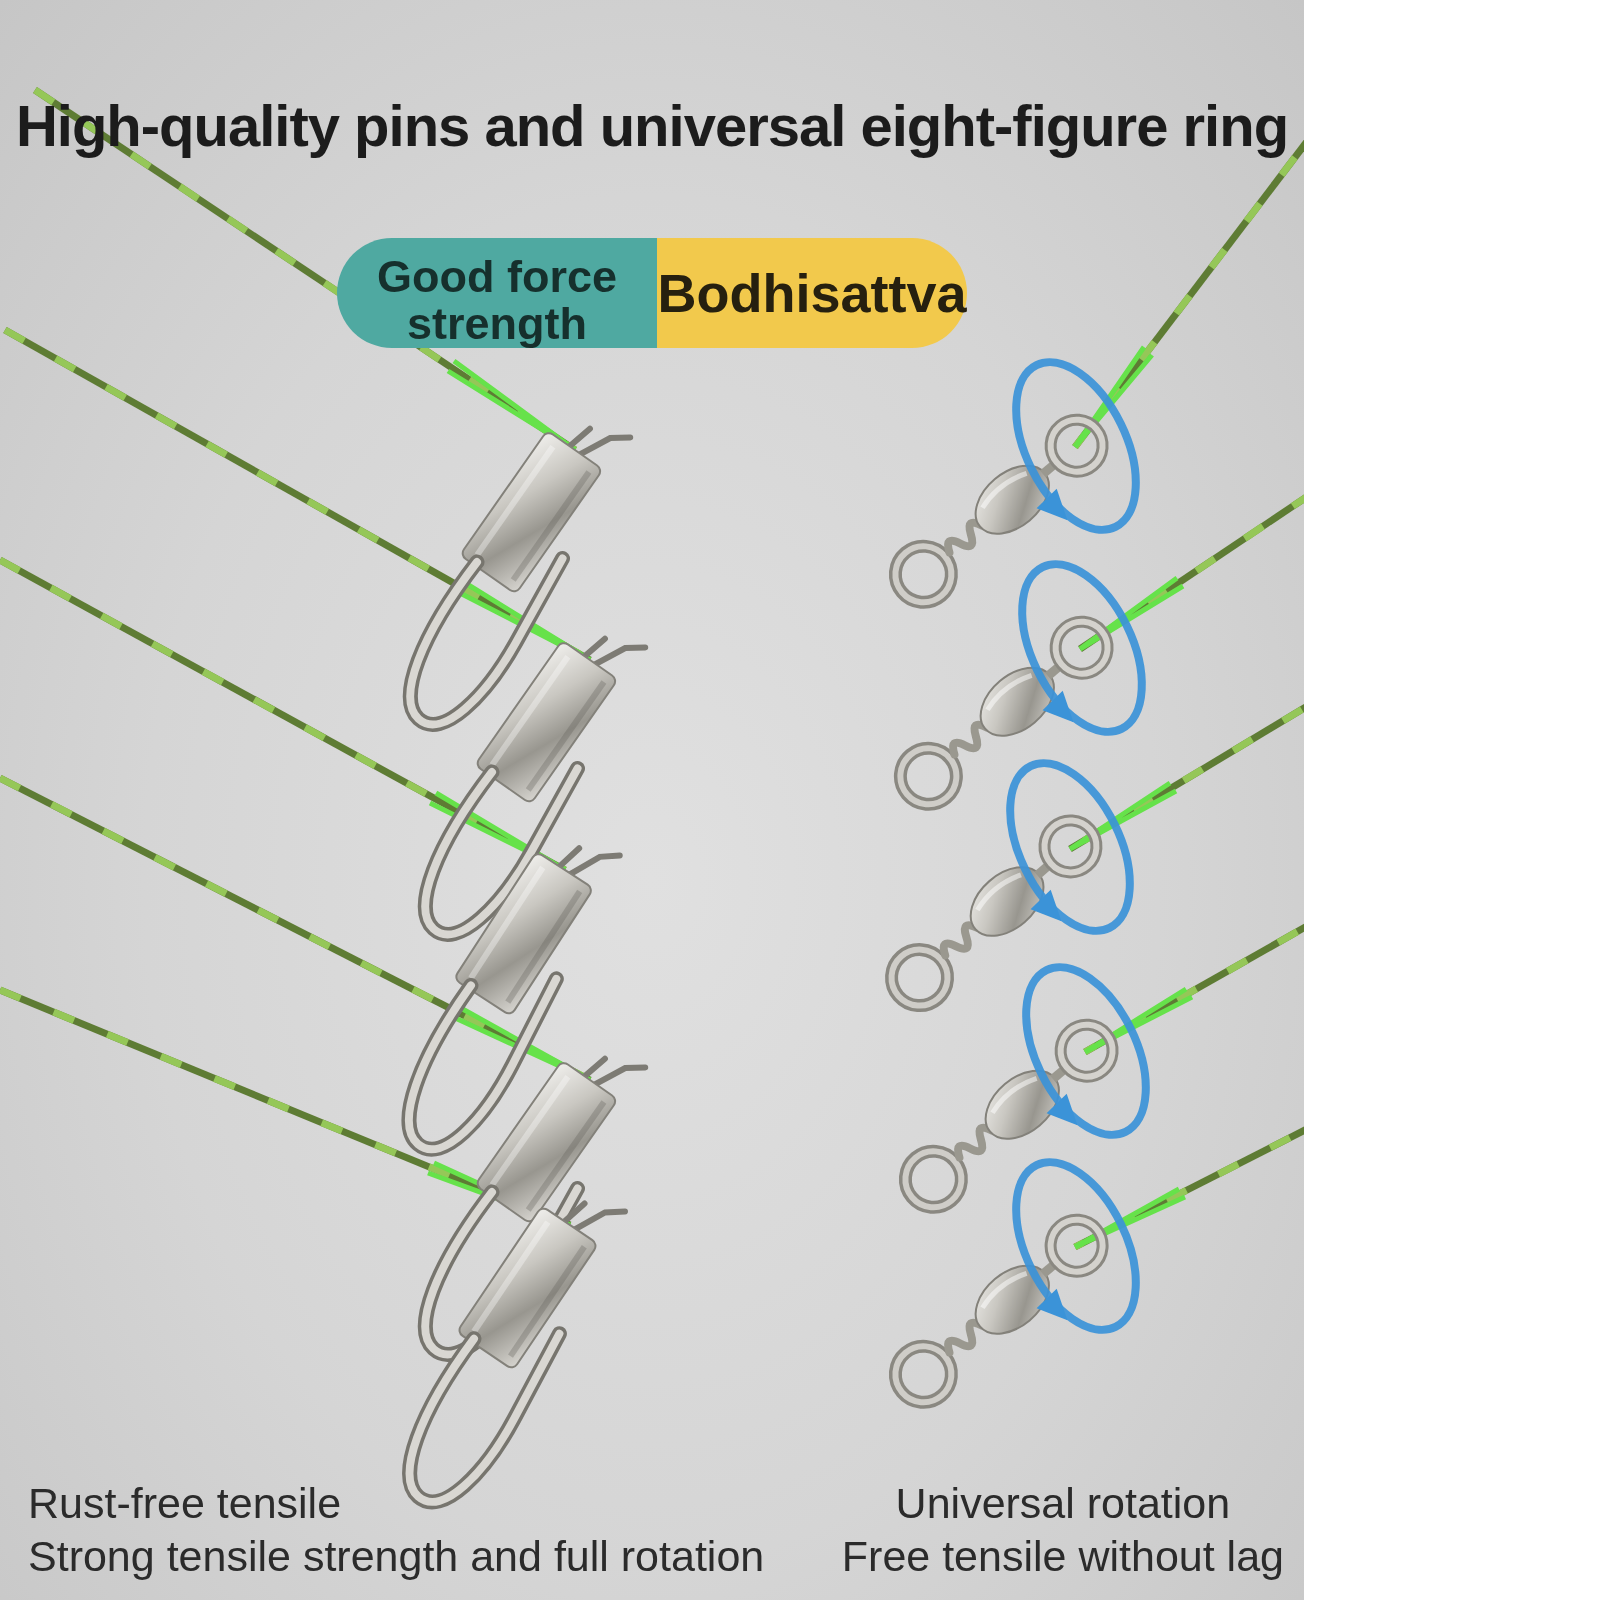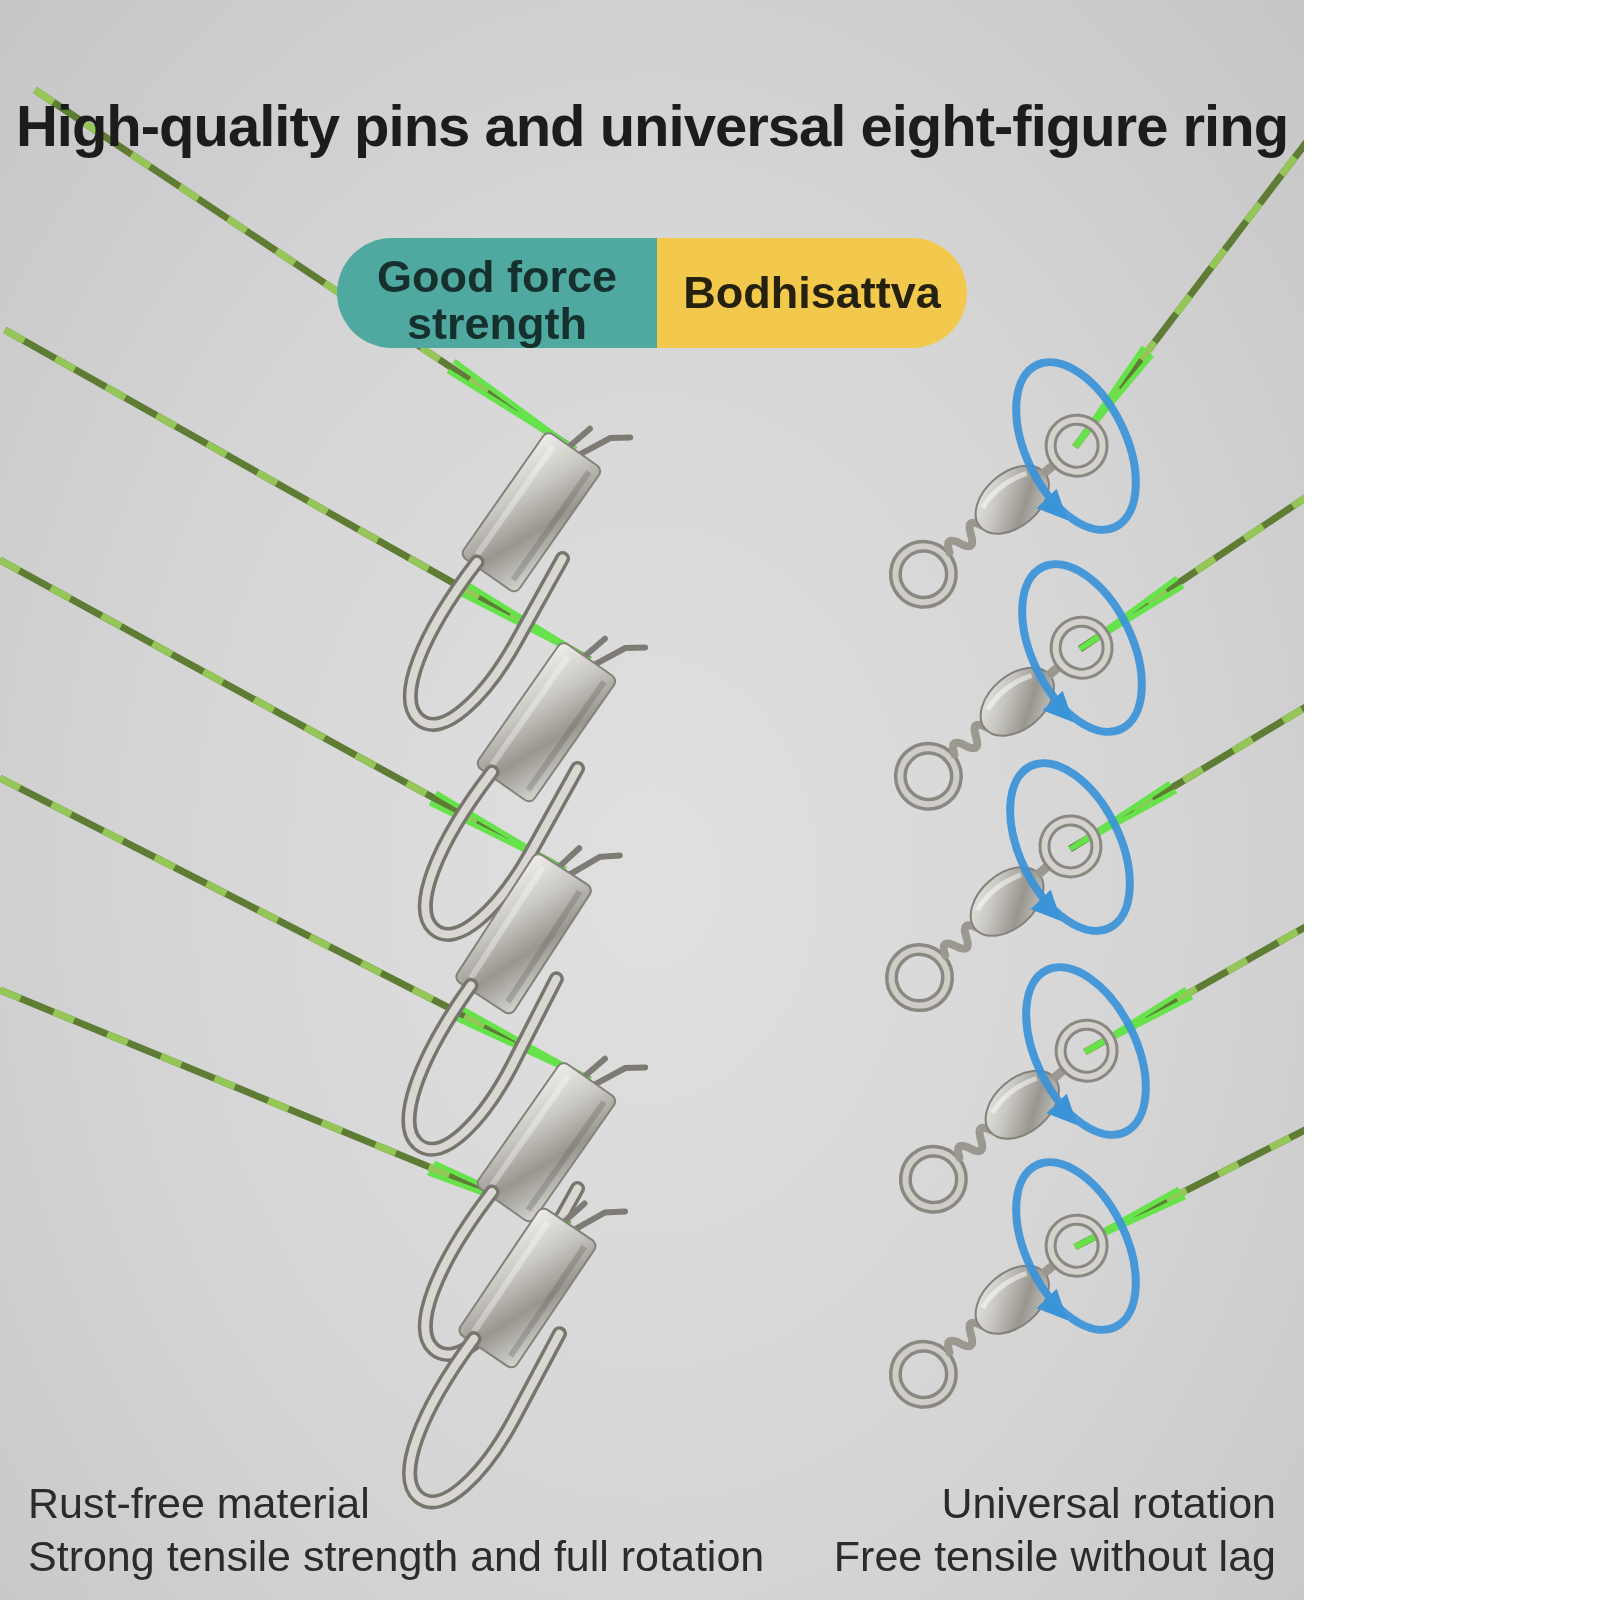--- a/index.html
+++ b/index.html
@@ -21,27 +21,27 @@
     display:flex;height:110px;font-weight:700;
   }
   .badge-teal{
     width:320px;background:#4fa9a1;border-radius:56px 0 0 56px;
     display:flex;flex-direction:column;align-items:center;justify-content:flex-end;
     color:#16302d;font-size:45px;line-height:1.04;
   }
   .badge-yellow{
     width:310px;background:#f2c94c;border-radius:0 56px 56px 0;
     display:flex;align-items:center;justify-content:center;
-    color:#26200f;font-size:45px;
+    color:#26200f;font-size:54px;
   }
   .caption{
     position:absolute;bottom:18px;font-size:43px;color:#2b2b2b;line-height:1.22;
   }
   .caption-left{left:28px;text-align:left;}
-  .caption-right{right:28px;text-align:right;}
+  .caption-right{right:20px;text-align:center;}
 </style>
 </head>
 <body>
 
 <div class="canvas">
 
   <svg class="art" width="1600" height="1600" viewBox="0 0 1600 1600">
     <defs>
       <linearGradient id="metal" x1="0" y1="0" x2="1" y2="1">
         <stop offset="0" stop-color="#f0efec"></stop>
@@ -164,21 +164,21 @@
 
   <div class="badge">
     <div class="badge-teal">
       <span>Good force</span>
       <span>strength</span>
     </div>
     <div class="badge-yellow">Bodhisattva</div>
   </div>
 
   <div class="caption caption-left">
-    <div>Rust-free material</div>
+    <div>Rust-free tensile</div>
     <div>Strong tensile strength and full rotation</div>
   </div>
 
   <div class="caption caption-right">
     <div>Universal rotation</div>
     <div>Free tensile without lag</div>
   </div>
 
 </div>
 

